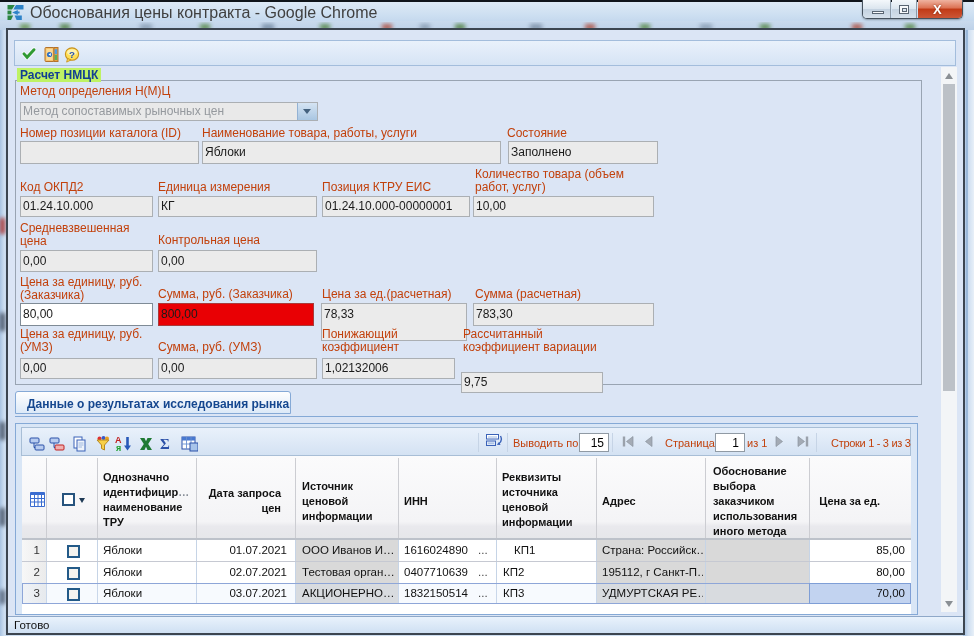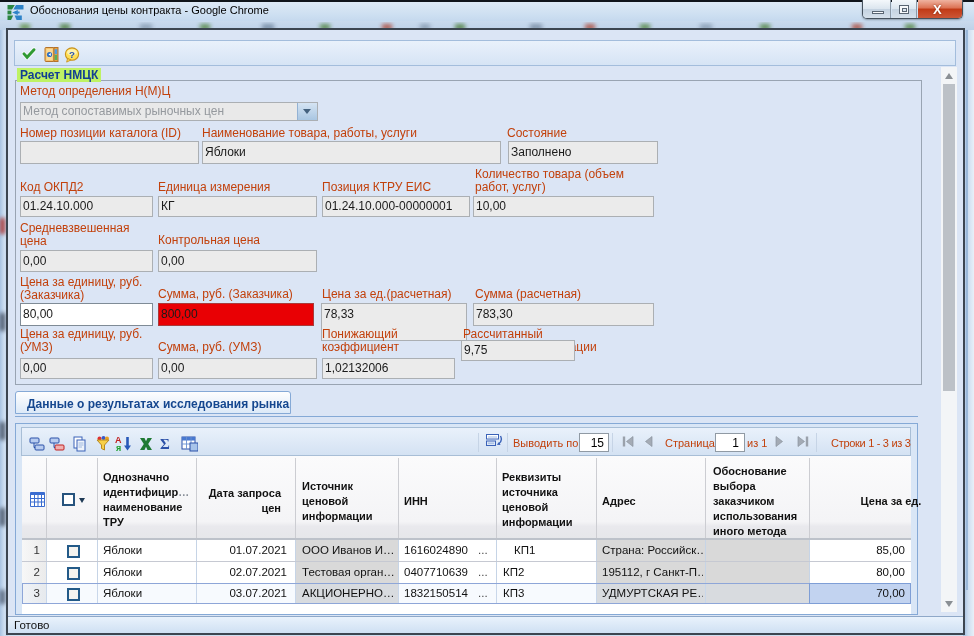--- a/index.html
+++ b/index.html
@@ -39,21 +39,21 @@
 </div>
 
 <svg class="abs" style="left:7px;top:4px" width="17" height="17" viewBox="0 0 17 17">
  <path d="M0.5 1 L7.8 1 L5 5.5 L0.5 5.5 Z" fill="#2c8742"></path>
  <path d="M0.5 6.6 L4.4 6.6 L4.4 10.4 L0.5 10.4 Z" fill="#2c8742"></path>
  <path d="M0.5 11.5 L6.2 11.5 L4 16 L0.5 16 Z" fill="#2c8742"></path>
  <path d="M9 1 L16.5 1 L16.5 5.5 L6.3 5.5 Z" fill="#2e83c8"></path>
  <path d="M5.2 8.5 L10.8 5.9 L10.8 7.6 L12.6 7.6 L12.6 9.4 L10.8 9.4 L10.8 11.1 Z" fill="#2e83c8"></path>
  <path d="M7.6 11.5 L14.8 11.5 L14.8 16 L9.6 16 Z" fill="#2e83c8"></path>
 </svg>
-<div class="abs" style="left:30px;top:4px;font-size:11px;color:#000000">Обоснования цены контракта - Google Chrome</div>
+<div class="abs" style="left:30px;top:4px;font-size:16px;color:#404040">Обоснования цены контракта - Google Chrome</div>
 
 <div class="abs" style="left:862px;top:0;width:101px;height:19px;border:1px solid #46525e;border-top:none;border-radius:0 0 5px 5px;overflow:hidden;box-shadow:0 1px 2px rgba(0,0,0,.3)">
   <div class="abs" style="left:0;top:0;width:28px;height:19px;background:linear-gradient(#f4f8fb,#dce6ef 45%,#c3d2e0 46%,#d8e2ec);border-right:1px solid #8d9aa7"></div>
   <div class="abs" style="left:29px;top:0;width:25px;height:19px;background:linear-gradient(#f4f8fb,#dce6ef 45%,#c3d2e0 46%,#d8e2ec);border-right:1px solid #8d9aa7"></div>
   <div class="abs" style="left:55px;top:0;width:46px;height:19px;background:linear-gradient(#efb3a0,#dc7253 42%,#c13a16 48%,#cd593a)"></div>
   <div class="abs" style="left:9px;top:11px;width:12px;height:3px;background:#f8fafc;border:1px solid #5a6673"></div>
   <div class="abs" style="left:36px;top:5px;width:10px;height:9px;border:1px solid #5a6673;background:#f8fafc"></div>
   <div class="abs" style="left:38.5px;top:7.5px;width:5px;height:4px;border:1px solid #5a6673;background:#dce6ef"></div>
   <div class="abs" style="left:70px;top:2px;font-size:13px;font-weight:bold;color:#fff;text-shadow:0 0 2px #7a2810">X</div>
 </div>
@@ -138,21 +138,21 @@
 <div class="inp num" style="left:321px;top:303px;width:146px;height:38px;line-height:21px">78,33</div>
 <div class="inp num" style="left:473px;top:303px;width:181px;height:23px;line-height:21px">783,30</div>
 
 <div class="lbl" style="left:20px;top:328px">Цена за единицу, руб.<br>(УМЗ)</div>
 <div class="lbl" style="left:158px;top:341px">Сумма, руб. (УМЗ)</div>
 <div class="lbl" style="left:322px;top:328px">Понижающий<br>коэффициент</div>
 <div class="lbl" style="left:463px;top:328px">Рассчитанный<br>коэффициент вариации</div>
 <div class="inp num" style="left:20px;top:358px;width:133px">0,00</div>
 <div class="inp num" style="left:158px;top:358px;width:159px">0,00</div>
 <div class="inp num" style="left:322px;top:358px;width:133px">1,02132006</div>
-<div class="inp num" style="left:461px;top:340px;width:114px">9,75</div>
+<div class="inp num" style="left:461px;top:372px;width:142px">9,75</div>
 
 <div class="abs" style="left:15px;top:416px;width:903px;height:1px;background:#85a9d6"></div>
 <div class="abs" style="left:15px;top:391px;width:276px;height:23px;border:1px solid #85a9d6;border-radius:3px 3px 0 0;background:linear-gradient(#fefefe,#dce9f8)"></div>
 <div class="abs" style="left:27px;top:397px;font-size:12px;font-weight:bold;color:#15478f">Данные о результатах исследования рынка</div>
 
 <div class="abs" style="left:15px;top:423px;width:903px;height:192px;border:1px solid #85a9d6;background:#d9e6f6"></div>
 <div class="abs" style="left:21px;top:427px;width:890px;height:29px;border:1px solid #a8bed6;background:linear-gradient(#e9f1fb,#d4e2f3)"></div>
 
 <svg class="abs" style="left:29px;top:436px" width="16" height="16" viewBox="0 0 16 16">
  <rect x="1" y="2" width="9" height="5" rx="1" fill="#b8ccf0" stroke="#2b50a8"></rect>
@@ -248,21 +248,21 @@
 <div class="cb" style="left:62px;top:493px;border:2px solid #27547e"></div>
 <div class="abs" style="left:79px;top:498px;width:0;height:0;border-left:3.5px solid transparent;border-right:3.5px solid transparent;border-top:5px solid #1f3a55"></div>
 
 <div class="hdrtxt" style="left:103px;top:470px">Однозначно<br>идентифицир<span style="color:#8a9099">…</span><br>наименование<br>ТРУ</div>
 <div class="hdrtxt" style="left:196px;top:486px;width:85px;text-align:right">Дата запроса<br>цен</div>
 <div class="hdrtxt" style="left:302px;top:479px">Источник<br>ценовой<br>информации</div>
 <div class="hdrtxt" style="left:404px;top:494px">ИНН</div>
 <div class="hdrtxt" style="left:502px;top:470px">Реквизиты<br>источника<br>ценовой<br>информации</div>
 <div class="hdrtxt" style="left:602px;top:494px">Адрес</div>
 <div class="hdrtxt" style="left:713px;top:464px">Обоснование<br>выбора<br>заказчиком<br>использования<br>иного метода</div>
-<div class="hdrtxt" style="left:841px;top:494px;width:100px;text-align:center">Цена за ед.</div>
+<div class="hdrtxt" style="left:780px;top:494px;width:100px;text-align:right">Цена за ед.</div>
 
 <div class="abs" style="left:22px;top:540px;width:24px;height:63px;background:linear-gradient(90deg,#f7f7f7,#ebebeb)"></div>
 
 <div class="abs" style="left:295px;top:540px;width:103px;height:63px;background:#d9d9d9"></div>
 <div class="abs" style="left:596px;top:540px;width:109px;height:63px;background:#d9d9d9"></div>
 <div class="abs" style="left:705px;top:540px;width:104px;height:63px;background:#d9d9d9"></div>
 
 <div class="vsep" style="left:46px;top:540px;height:63px"></div>
 <div class="vsep" style="left:97px;top:540px;height:63px"></div>
 <div class="vsep" style="left:196px;top:540px;height:63px"></div>

